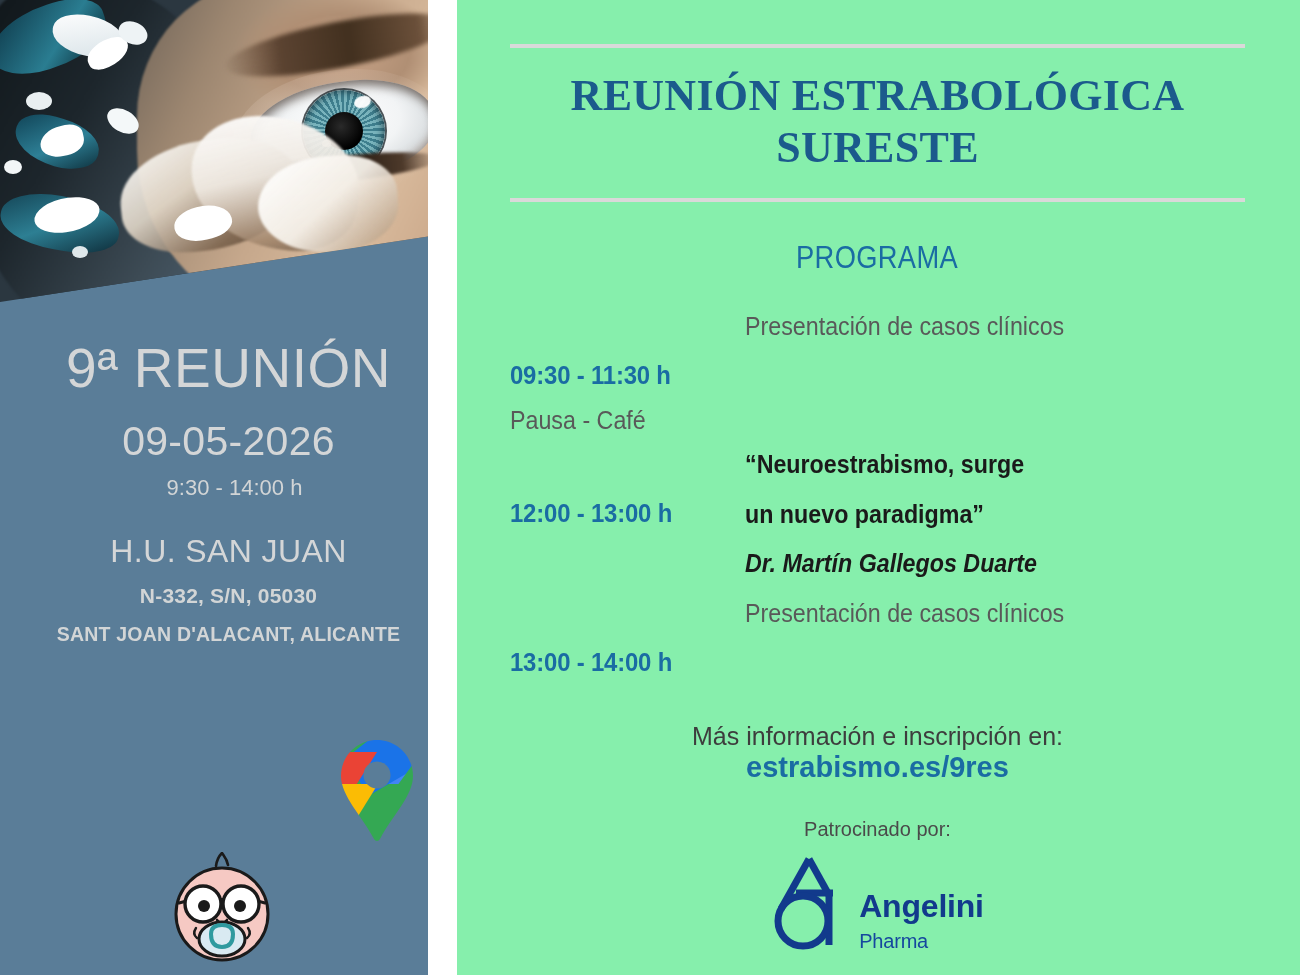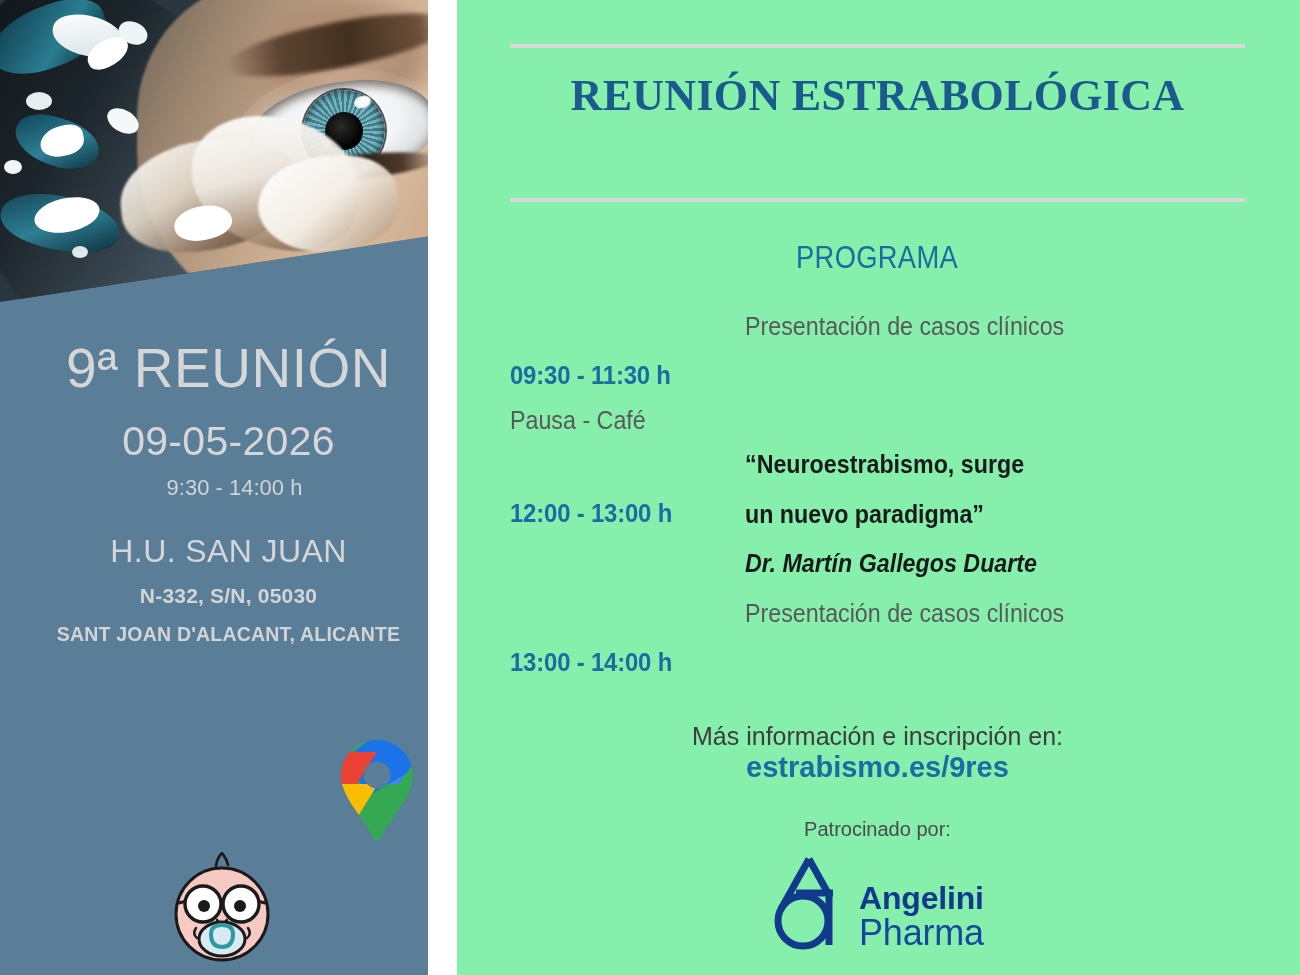--- a/index.html
+++ b/index.html
@@ -315,22 +315,22 @@
     gap:16px;
   }
   #sponsor-words { text-align:left; line-height:1.0; }
   #sponsor-name {
     font-size:32px;
     font-weight:700;
     color:#123a8c;
     letter-spacing:-.2px;
   }
   #sponsor-sub {
-    margin-top:1px;
-    font-size:36px;
+    margin-top:9px;
+    font-size:20px;
     font-weight:400;
     color:#15479e;
     letter-spacing:-.2px;
   }
 </style>
 </head>
 <body>
 
 <div id="poster">
 
@@ -435,20 +435,21 @@
       </svg>
     </div>
   </div>
 
   <div id="right-col">
 
     <div class="rule" id="rule-top"></div>
 
     <div id="main-title">
       <div>REUNIÓN ESTRABOLÓGICA</div>
+      <div>SURESTE</div>
     </div>
 
     <div class="rule" id="rule-bottom"></div>
 
     <div id="programa-heading">
       <span>PROGRAMA</span>
     </div>
 
     <div id="schedule">
 

